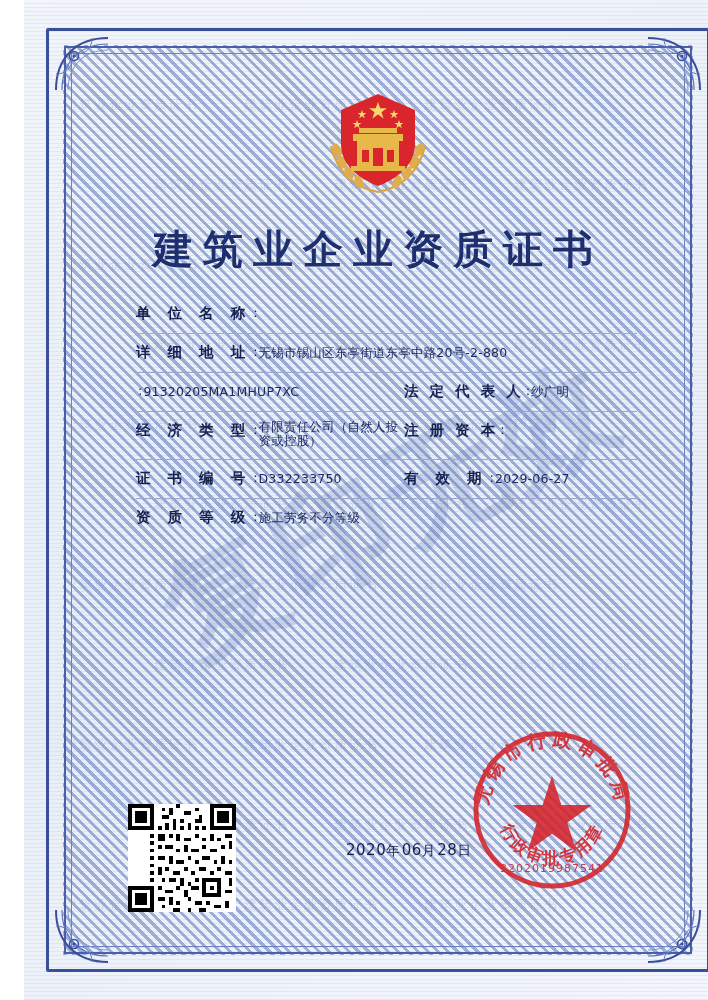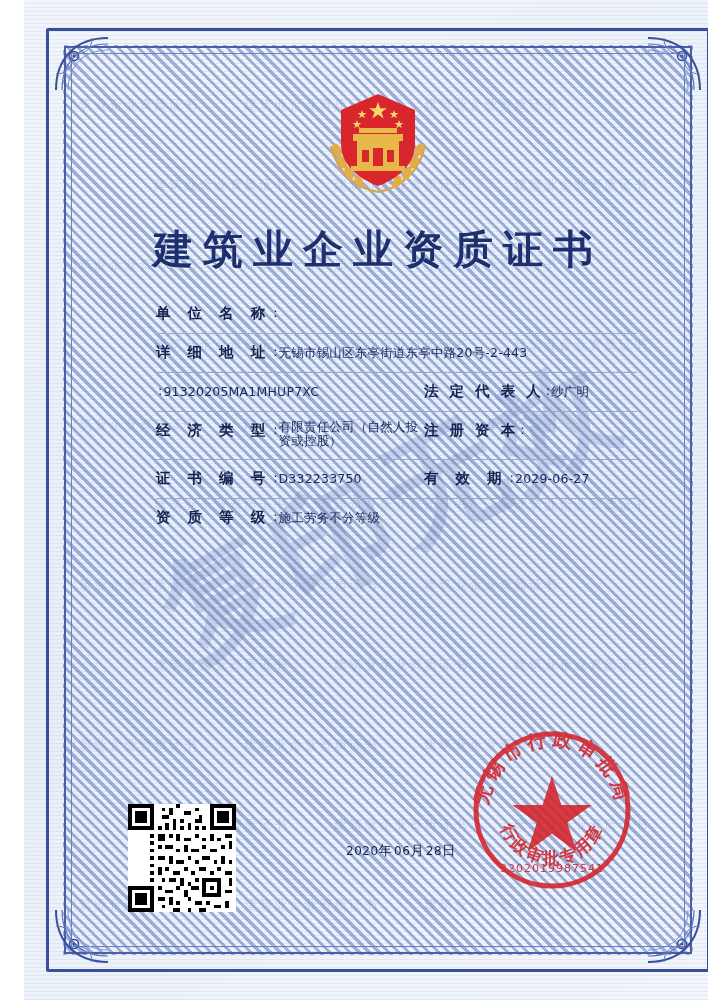--- a/index.html
+++ b/index.html
@@ -145,21 +145,21 @@
     font-weight: bold;
     font-size: 40px;
     letter-spacing: 10px;
     color: #1d2f6e;
     text-shadow: 0 1px 0 rgba(255,255,255,0.6);
   }
 
   
   .fields {
     position: absolute;
-    left: 132px;
+    left: 112px;
     right: 95px;
     top: 300px;
   }
   .row {
     position: relative;
     min-height: 31px;
     border-bottom: 1px solid #9aa8cd;
     display: flex;
     align-items: flex-start;
     padding-bottom: 2px;
@@ -234,21 +234,21 @@
   }
   .issuer .line2 {
     margin-top: 12px;
     font-family: "DejaVu Sans", sans-serif;
     font-size: 13.5px;
     color: #16234f;
     letter-spacing: 2px;
     white-space: nowrap;
   }
   .issuer .line2 .dv {
-    font-size: 12px;
+    font-size: 15px;
     letter-spacing: 0.5px;
   }
 
   
   .seal {
     position: absolute;
     right: 90px;
     bottom: 100px;
     width: 180px;
     height: 180px;
@@ -396,21 +396,21 @@
       <div class="cell">
         <span class="lbl sp6">单 位 名 称</span>
         <span class="colon">:</span>
       </div>
     </div>
 
     <div class="row">
       <div class="cell">
         <span class="lbl sp6">详 细 地 址</span>
         <span class="colon">:</span>
-        <span class="val">无锡市锡山区东亭街道东亭中路20号-2-443</span>
+        <span class="val">无锡市锡山区东亭街道东亭中路20号-2-880</span>
       </div>
     </div>
 
     <div class="row">
       <div class="grp-left">
         <span class="colon">:</span>
         <span class="val">91320205MA1MHUP7XC</span>
       </div>
       <div class="grp-right">
         <span class="lbl sp3">法 定 代 表 人</span>

